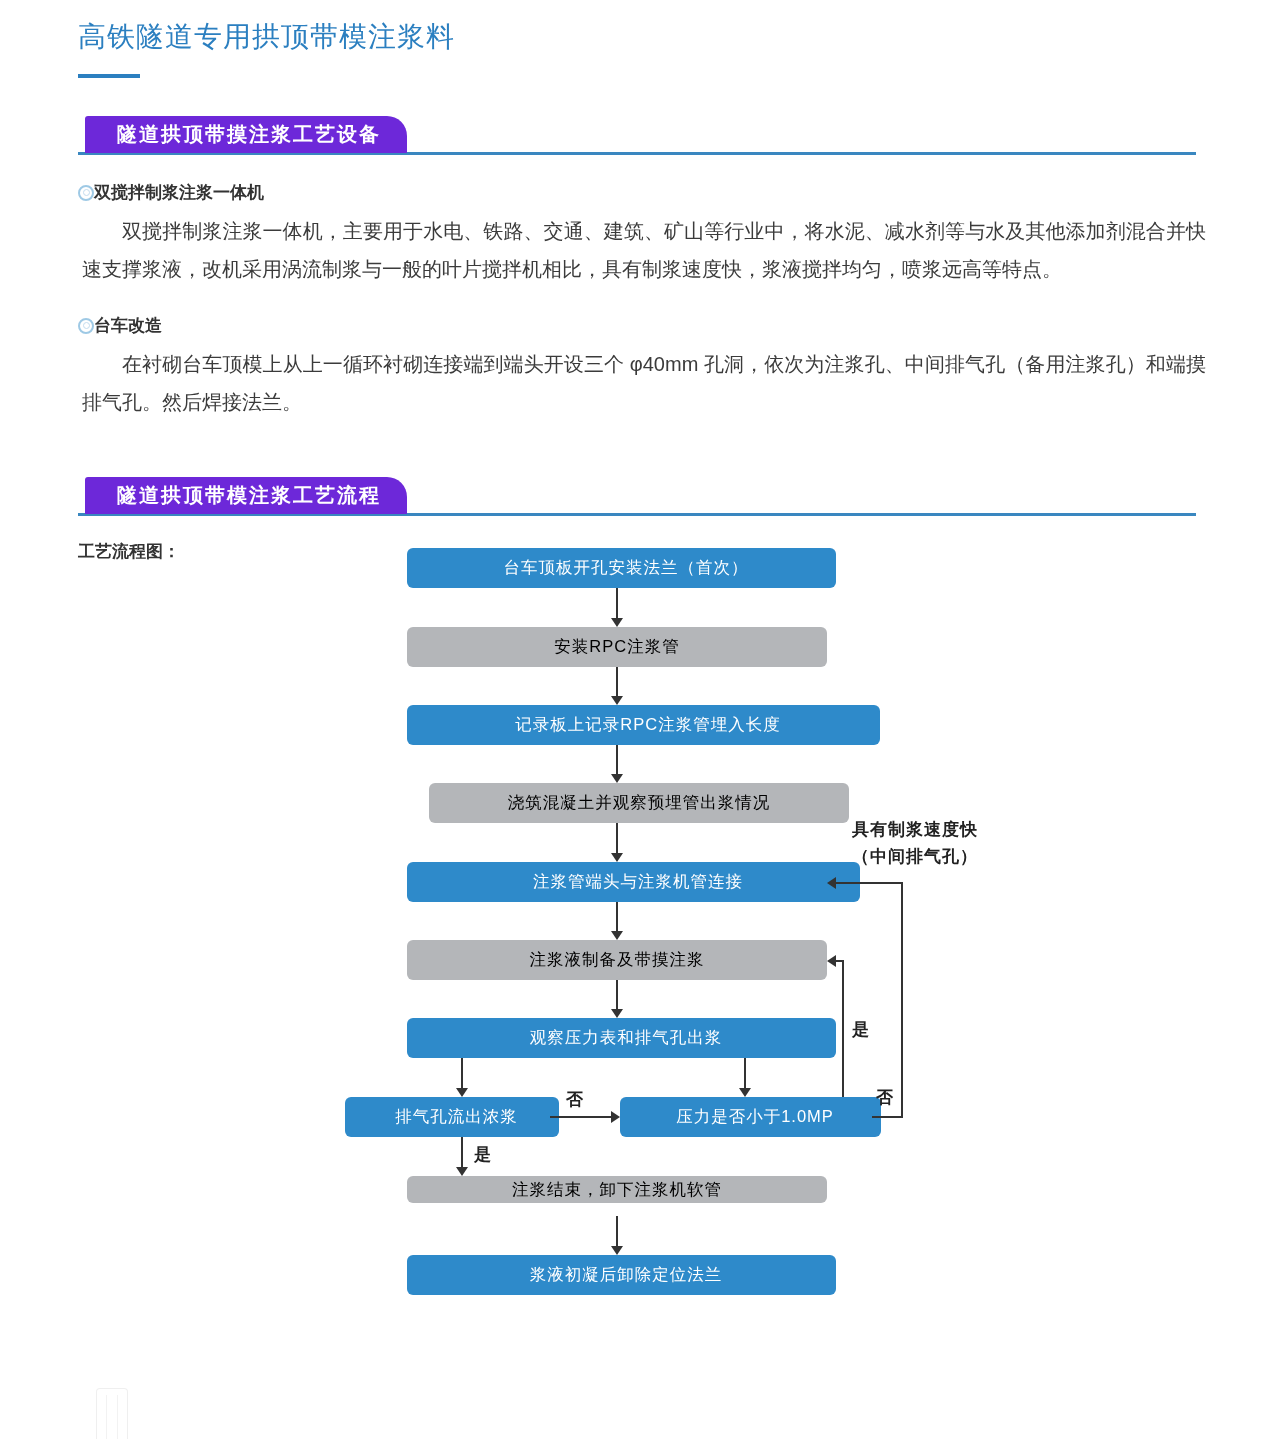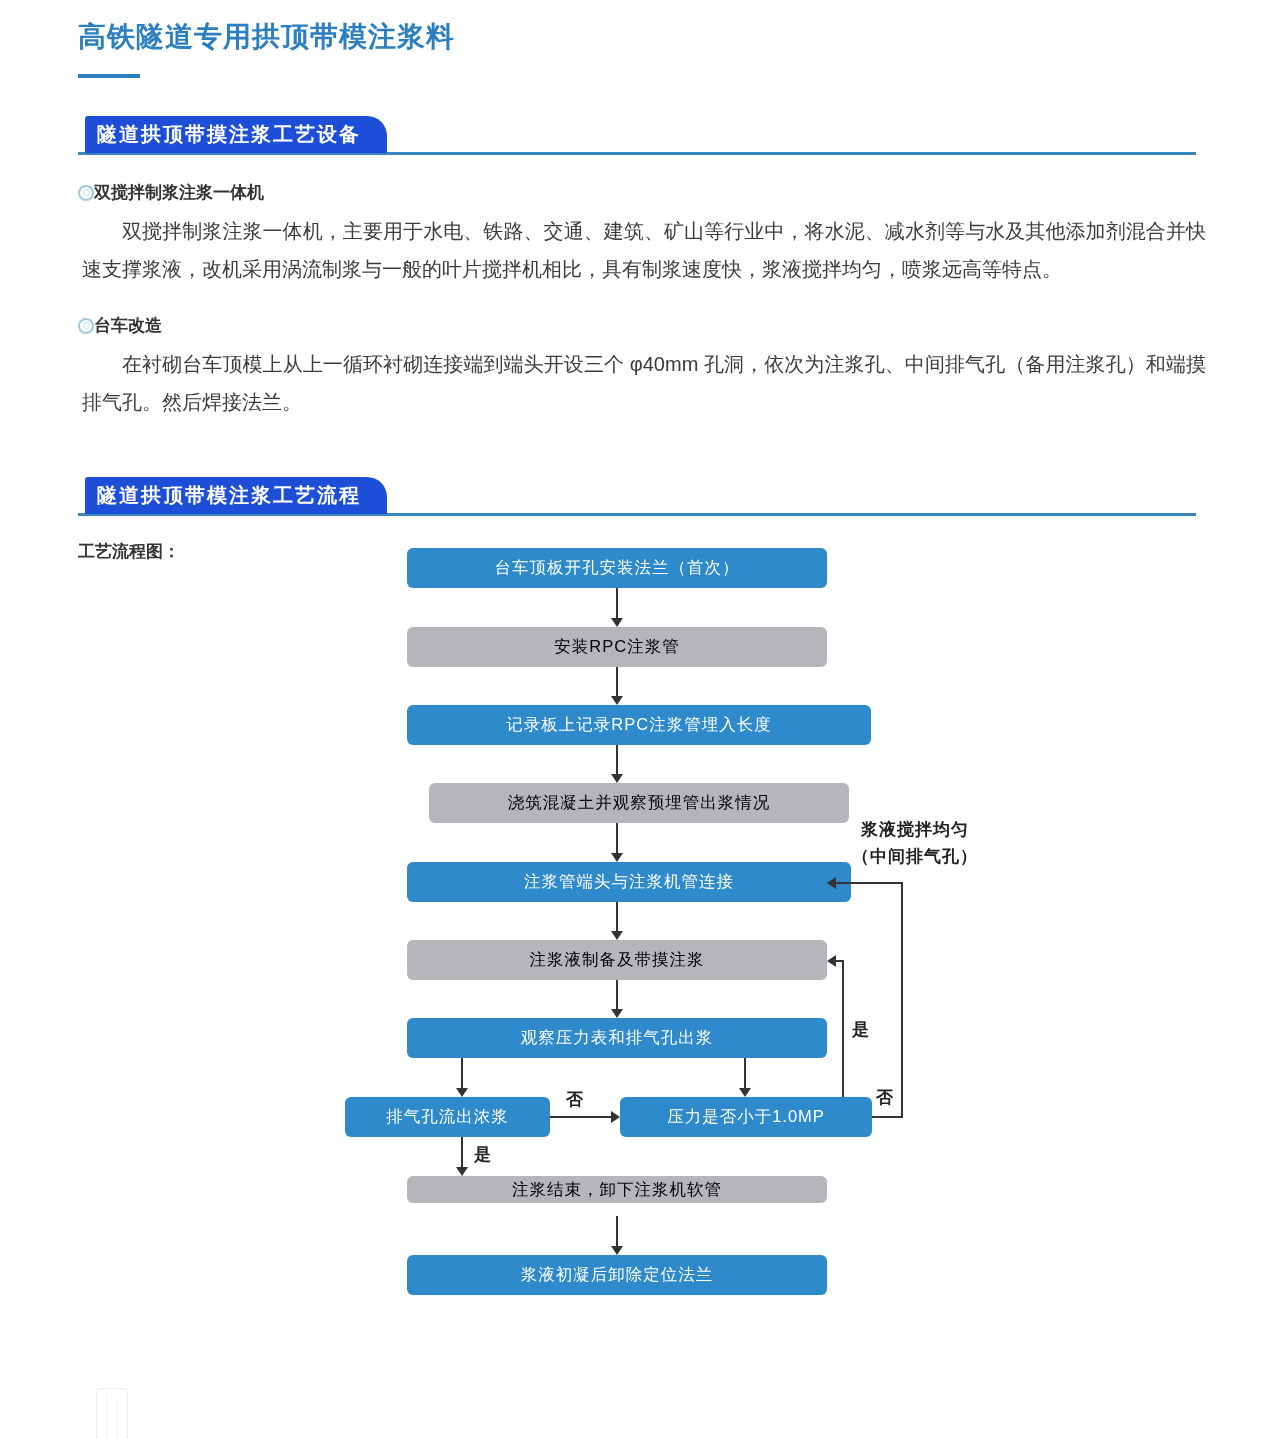--- a/index.html
+++ b/index.html
@@ -9,35 +9,35 @@
     margin:0 auto;
     background:#ffffff;
     font-family:"Liberation Sans","DejaVu Sans",sans-serif;
     color:#3b3b3b;
     overflow:hidden;
   }
   
   .content{position:absolute;left:78px;top:0;width:1128px;}
   .doc-title{
     margin:18px 0 0 0;
-    font-size:28px;font-weight:700;color:#2b7fc0;letter-spacing:1px;
+    font-size:28px;font-weight:400;color:#2b7fc0;letter-spacing:1px;
   }
   .title-underline{
     width:62px;height:4px;background:#2b7fc0;margin-top:18px;
   }
   .section-header{
     position:relative;margin-top:38px;
     border-bottom:3px solid #3a87c0;
     width:1118px;height:36px;
   }
   .section-header .tab{
     position:absolute;left:7px;bottom:-1px;
-    background:#1d4ed8;color:#fff;
+    background:#6d28d9;color:#fff;
     font-size:20px;font-weight:700;letter-spacing:2px;
-    line-height:37px;height:37px;padding:0 26px 0 12px;
+    line-height:37px;height:37px;padding:0 26px 0 32px;
     border-radius:3px 20px 0 0;
   }
   .bullet-row{
     display:flex;align-items:center;margin-top:26px;
   }
   .bullet-icon{
     width:12px;height:12px;border-radius:50%;
     border:2px solid #9ec9e5;display:inline-flex;align-items:center;justify-content:center;
     flex:0 0 auto;
   }
@@ -51,21 +51,21 @@
   }
   .flow-caption{margin-top:24px;font-size:17px;font-weight:700;color:#333;}
 
   
   .flowchart{position:absolute;left:0;top:540px;width:1280px;height:780px;}
   .node{
     position:absolute;border-radius:6px;
     display:flex;align-items:center;justify-content:center;
     color:#fff;font-size:16.5px;letter-spacing:1px;
   }
-  .node.blue{background:#2e8aca;}
+  .node.blue{background:#2e8aca;padding-left:9px;}
   .node.gray{background:#b4b6b9;color:#000000;}
   .vline{position:absolute;width:2px;background:#333;}
   .hline{position:absolute;height:2px;background:#333;}
   .head-down{
     position:absolute;width:0;height:0;
     border-left:6px solid transparent;border-right:6px solid transparent;
     border-top:9px solid #333;
   }
   .head-left{
     position:absolute;width:0;height:0;
@@ -179,19 +179,19 @@
     <div class="hline" style="left:836px;top:420px;width:8px;"></div>
     <div class="head-left" style="left:827px;top:415px;"></div>
     <div class="flow-label" style="left:852px;top:478px;">是</div>
 
     <div class="vline" style="left:901px;top:342px;height:236px;"></div>
     <div class="hline" style="left:836px;top:342px;width:67px;"></div>
     <div class="head-left" style="left:827px;top:337px;"></div>
     <div class="hline" style="left:872px;top:576px;width:31px;"></div>
     <div class="flow-label" style="left:876px;top:546px;">否</div>
 
-    <div class="flow-note" style="left:835px;top:278px;">浆液搅拌均匀</div>
+    <div class="flow-note" style="left:835px;top:278px;">具有制浆速度快</div>
     <div class="flow-note" style="left:835px;top:305px;text-align:center;">（中间排气孔）</div>
   </div>
 
   <div class="watermark"></div>
 
 </div>
 
 </body></html>

